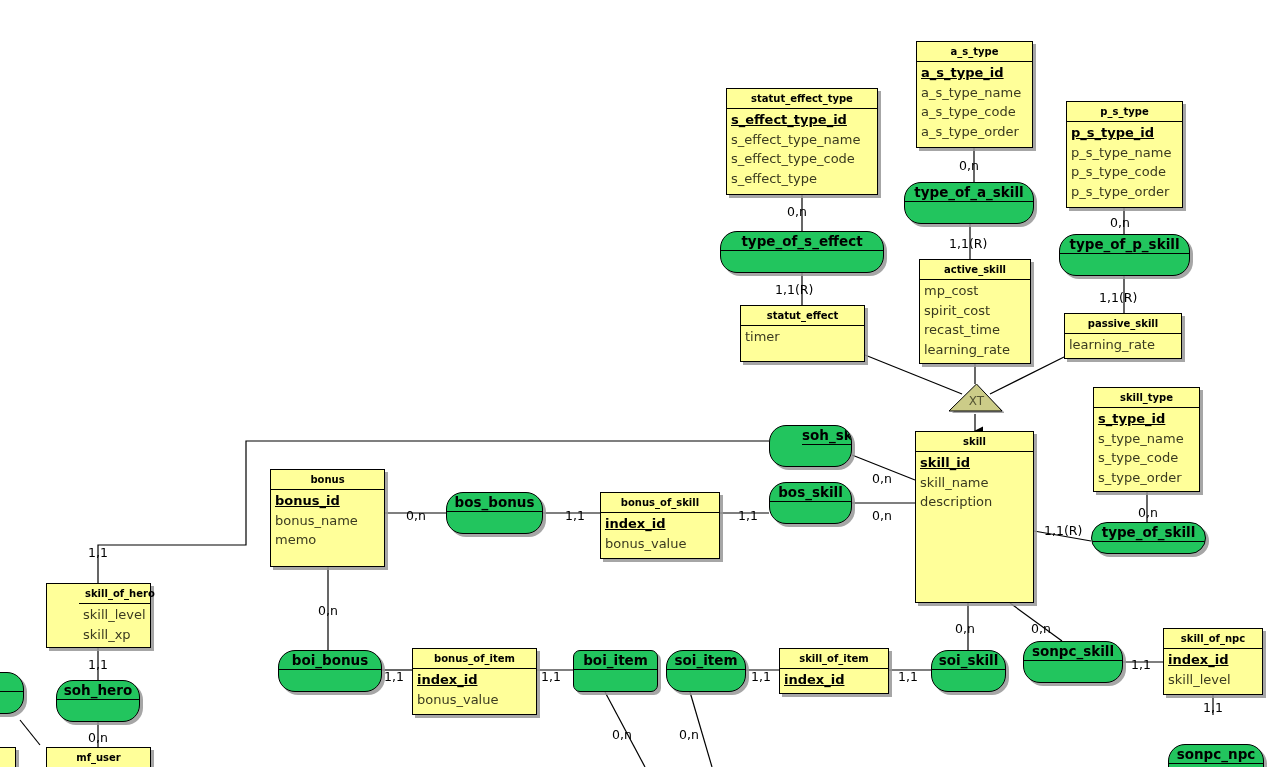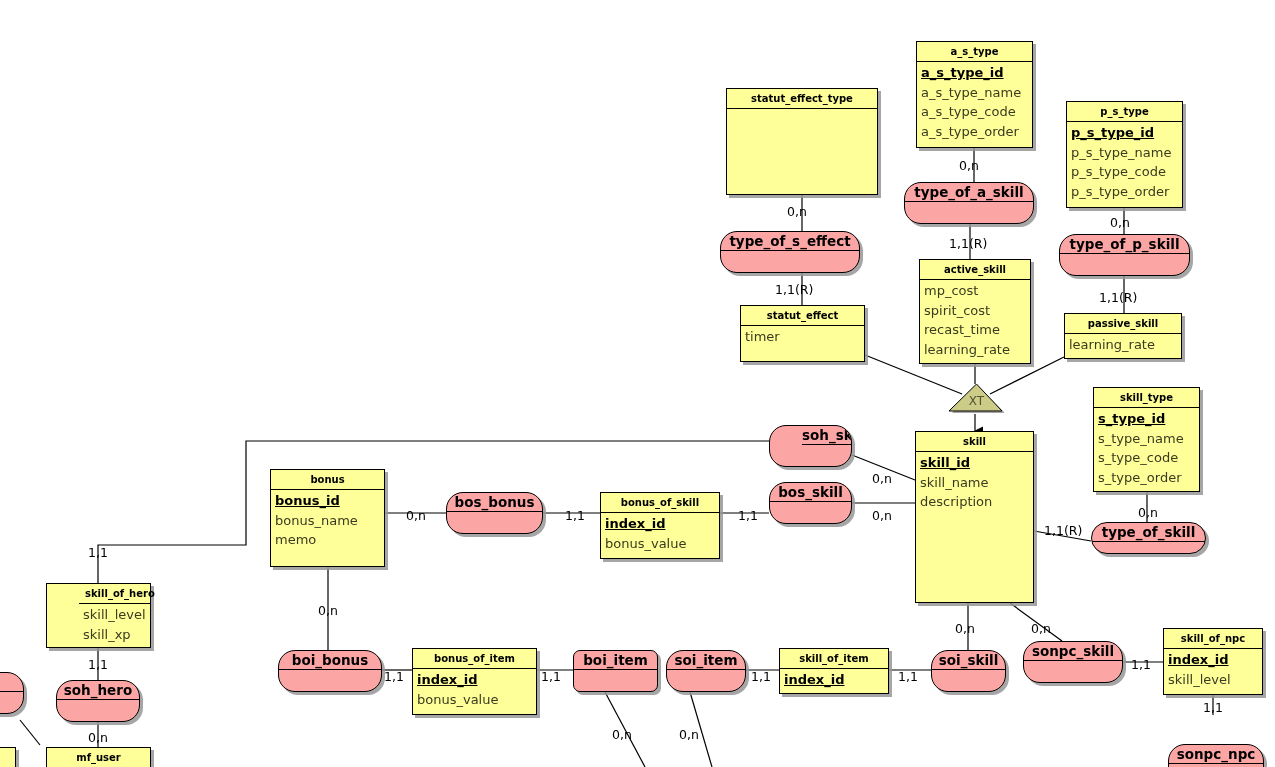--- a/index.html
+++ b/index.html
@@ -35,21 +35,21 @@
   .entity .attr{
     font-size:13px;color:#3a3a20;line-height:19.5px;white-space:nowrap;
   }
   .entity .attr.pk{
     font-weight:bold;color:#000;text-decoration:underline;
   }
 
   
   .rel{
     position:absolute;
-    background:#fca5a5;
+    background:#22c55e;
     border:1px solid #000;
     border-radius:17px;
     box-shadow:3px 3px 0 rgba(150,150,150,.85);
     box-sizing:border-box;
     z-index:6;
     overflow:hidden;
   }
   .rel .rel-title{
     font-size:13.5px;font-weight:bold;color:#000;
     text-align:center;white-space:nowrap;
@@ -148,20 +148,26 @@
         <div class="ent-title">p_s_type</div>
         <div class="ent-attrs">
           <div class="attr pk">p_s_type_id</div>
           <div class="attr">p_s_type_name</div>
           <div class="attr">p_s_type_code</div>
           <div class="attr">p_s_type_order</div>
         </div>
       </div>
       <div class="entity" style="left: 726px; top: 88px; width: 152px; height: 107px;">
         <div class="ent-title">statut_effect_type</div>
+        <div class="ent-attrs">
+          <div class="attr pk">s_effect_type_id</div>
+          <div class="attr">s_effect_type_name</div>
+          <div class="attr">s_effect_type_code</div>
+          <div class="attr">s_effect_type</div>
+        </div>
       </div>
       <div class="entity" style="left: 919px; top: 259px; width: 112px; height: 105px;">
         <div class="ent-title">active_skill</div>
         <div class="ent-attrs">
           <div class="attr">mp_cost</div>
           <div class="attr">spirit_cost</div>
           <div class="attr">recast_time</div>
           <div class="attr">learning_rate</div>
         </div>
       </div>
@@ -240,21 +246,21 @@
         <div class="ent-title">mf_user</div>
       </div>
       <div class="rel" style="left: 904px; top: 182px; width: 130px; height: 42px;">
         <div class="rel-title">type_of_a_skill</div>
         <div class="rel-body"></div>
       </div>
       <div class="rel" style="left: 1059px; top: 234px; width: 131px; height: 42px;">
         <div class="rel-title">type_of_p_skill</div>
         <div class="rel-body"></div>
       </div>
-      <div class="rel" style="left: 720px; top: 231px; width: 140px; height: 42px;">
+      <div class="rel" style="left: 720px; top: 231px; width: 164px; height: 42px;">
         <div class="rel-title">type_of_s_effect</div>
         <div class="rel-body"></div>
       </div>
       <div class="rel" style="left: 1091px; top: 522px; width: 115px; height: 32px;">
         <div class="rel-title">type_of_skill</div>
         <div class="rel-body"></div>
       </div>
       <div class="rel" style="left: 769px; top: 425px; width: 83px; height: 42px; padding-left: 32px;">
         <div class="rel-title">soh_skill</div>
         <div class="rel-body"></div>

